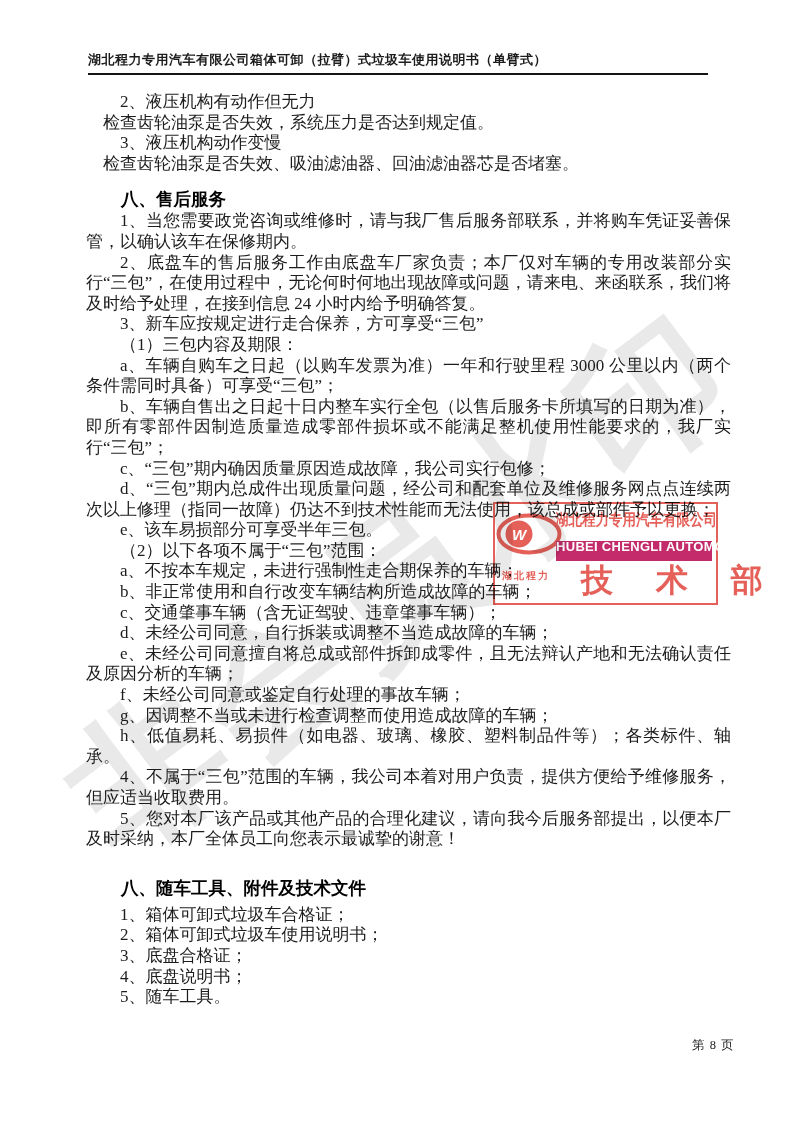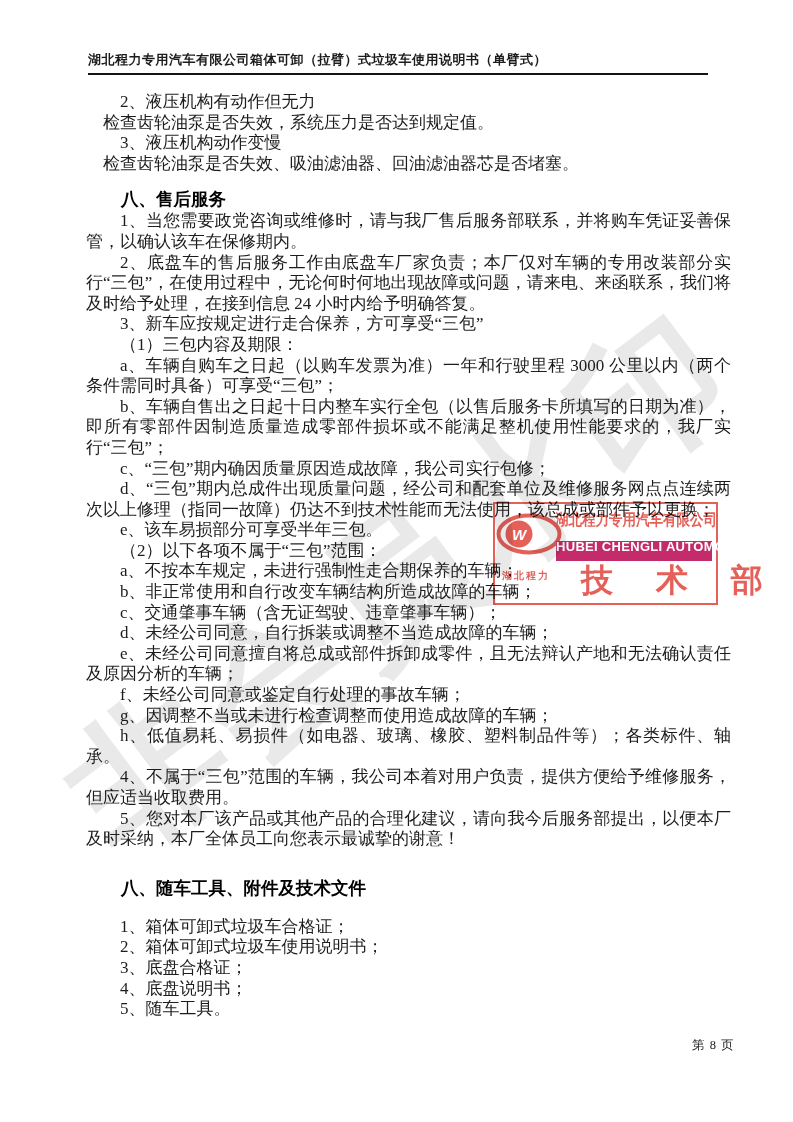--- a/index.html
+++ b/index.html
@@ -34,21 +34,21 @@
   .content p{margin:0;}
   .ind1{text-indent:1em;}
   .ind2{text-indent:2em;}
   h2.sec-heading{
     margin:0;font-size:17.5px;line-height:22px;text-indent:2em;
     font-family:"Liberation Sans","DejaVu Sans",sans-serif;font-weight:bold;color:#000;
   }
   #after-sales{margin-top:15px;}
   #after-sales h2{margin-bottom:0;font-family:Liberation Mono, monospace;}
   #accessories{margin-top:27px;}
-  #accessories h2{margin-bottom:18px;}
+  #accessories h2{margin-bottom:6px;}
   
   .stamp{
     position:absolute;left:493px;top:502px;width:225px;height:103px;z-index:2;
     mix-blend-mode:multiply;opacity:.92;
     font-family:"Liberation Sans","DejaVu Sans",sans-serif;
   }
   .stamp-frame{position:absolute;inset:0;border:2.5px solid #e2524a;}
   .stamp-logo{position:absolute;left:3px;top:11px;width:66px;height:42px;}
   .stamp-company-cn{
     position:absolute;left:62px;top:8px;width:158px;

